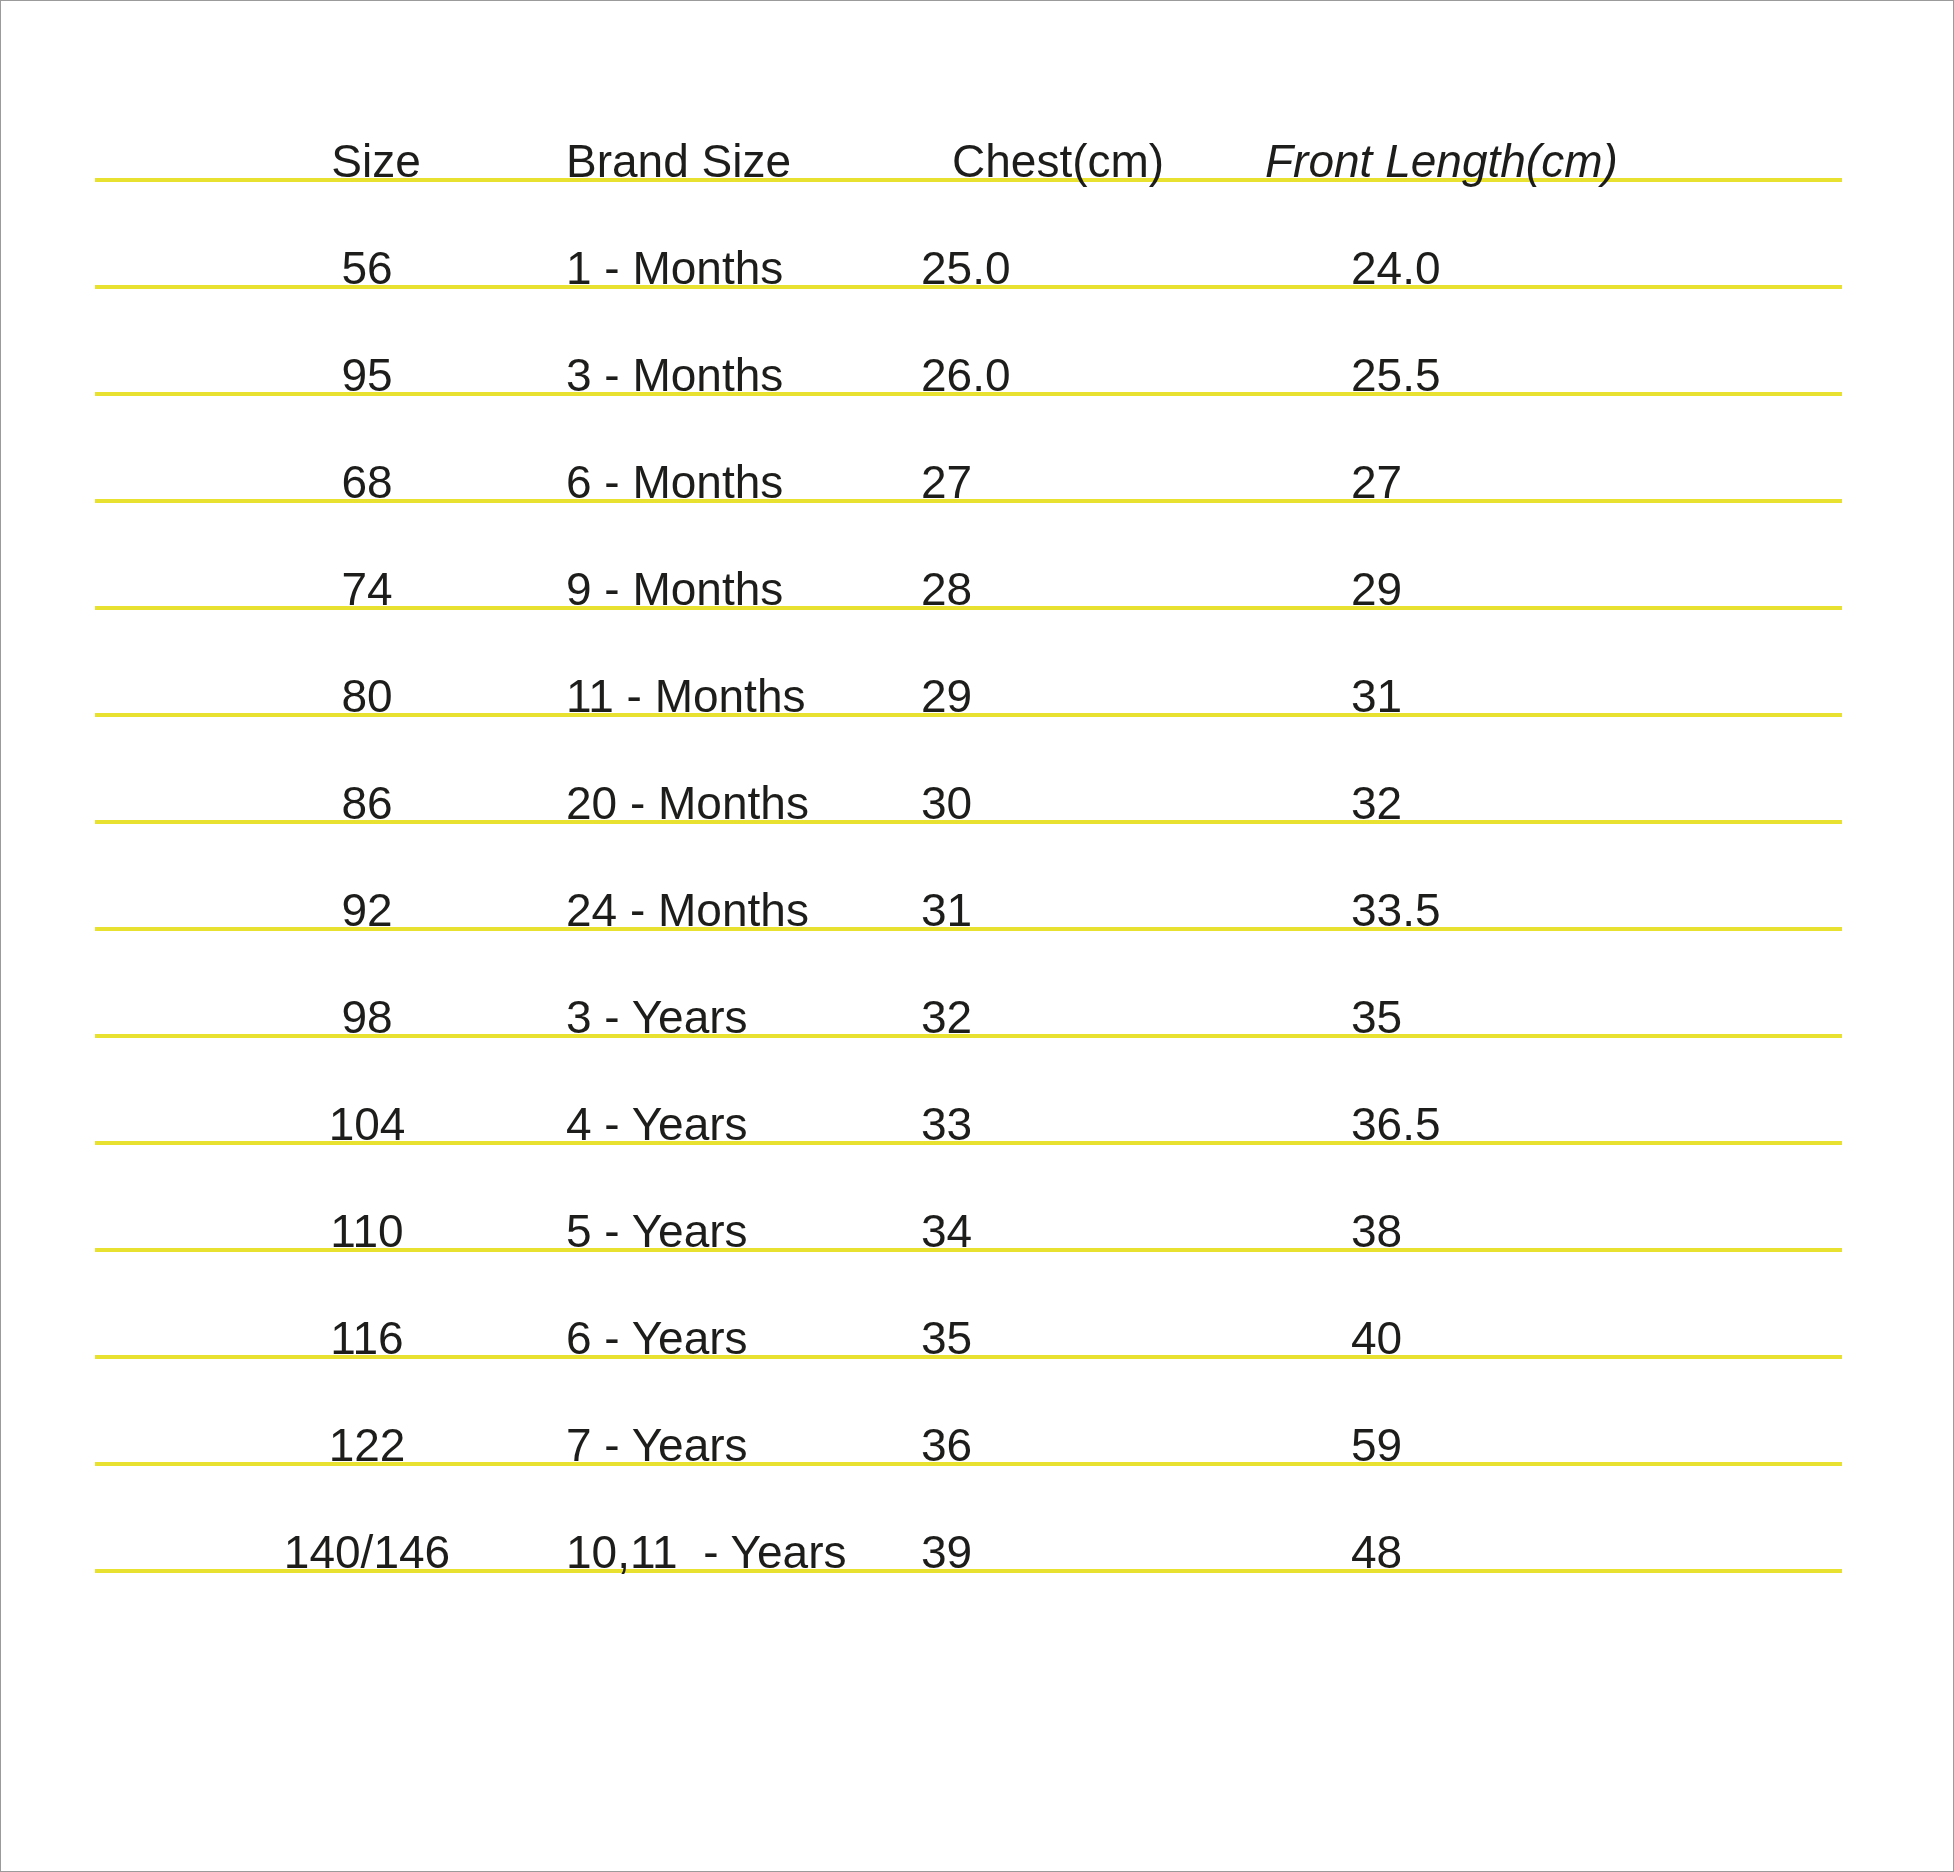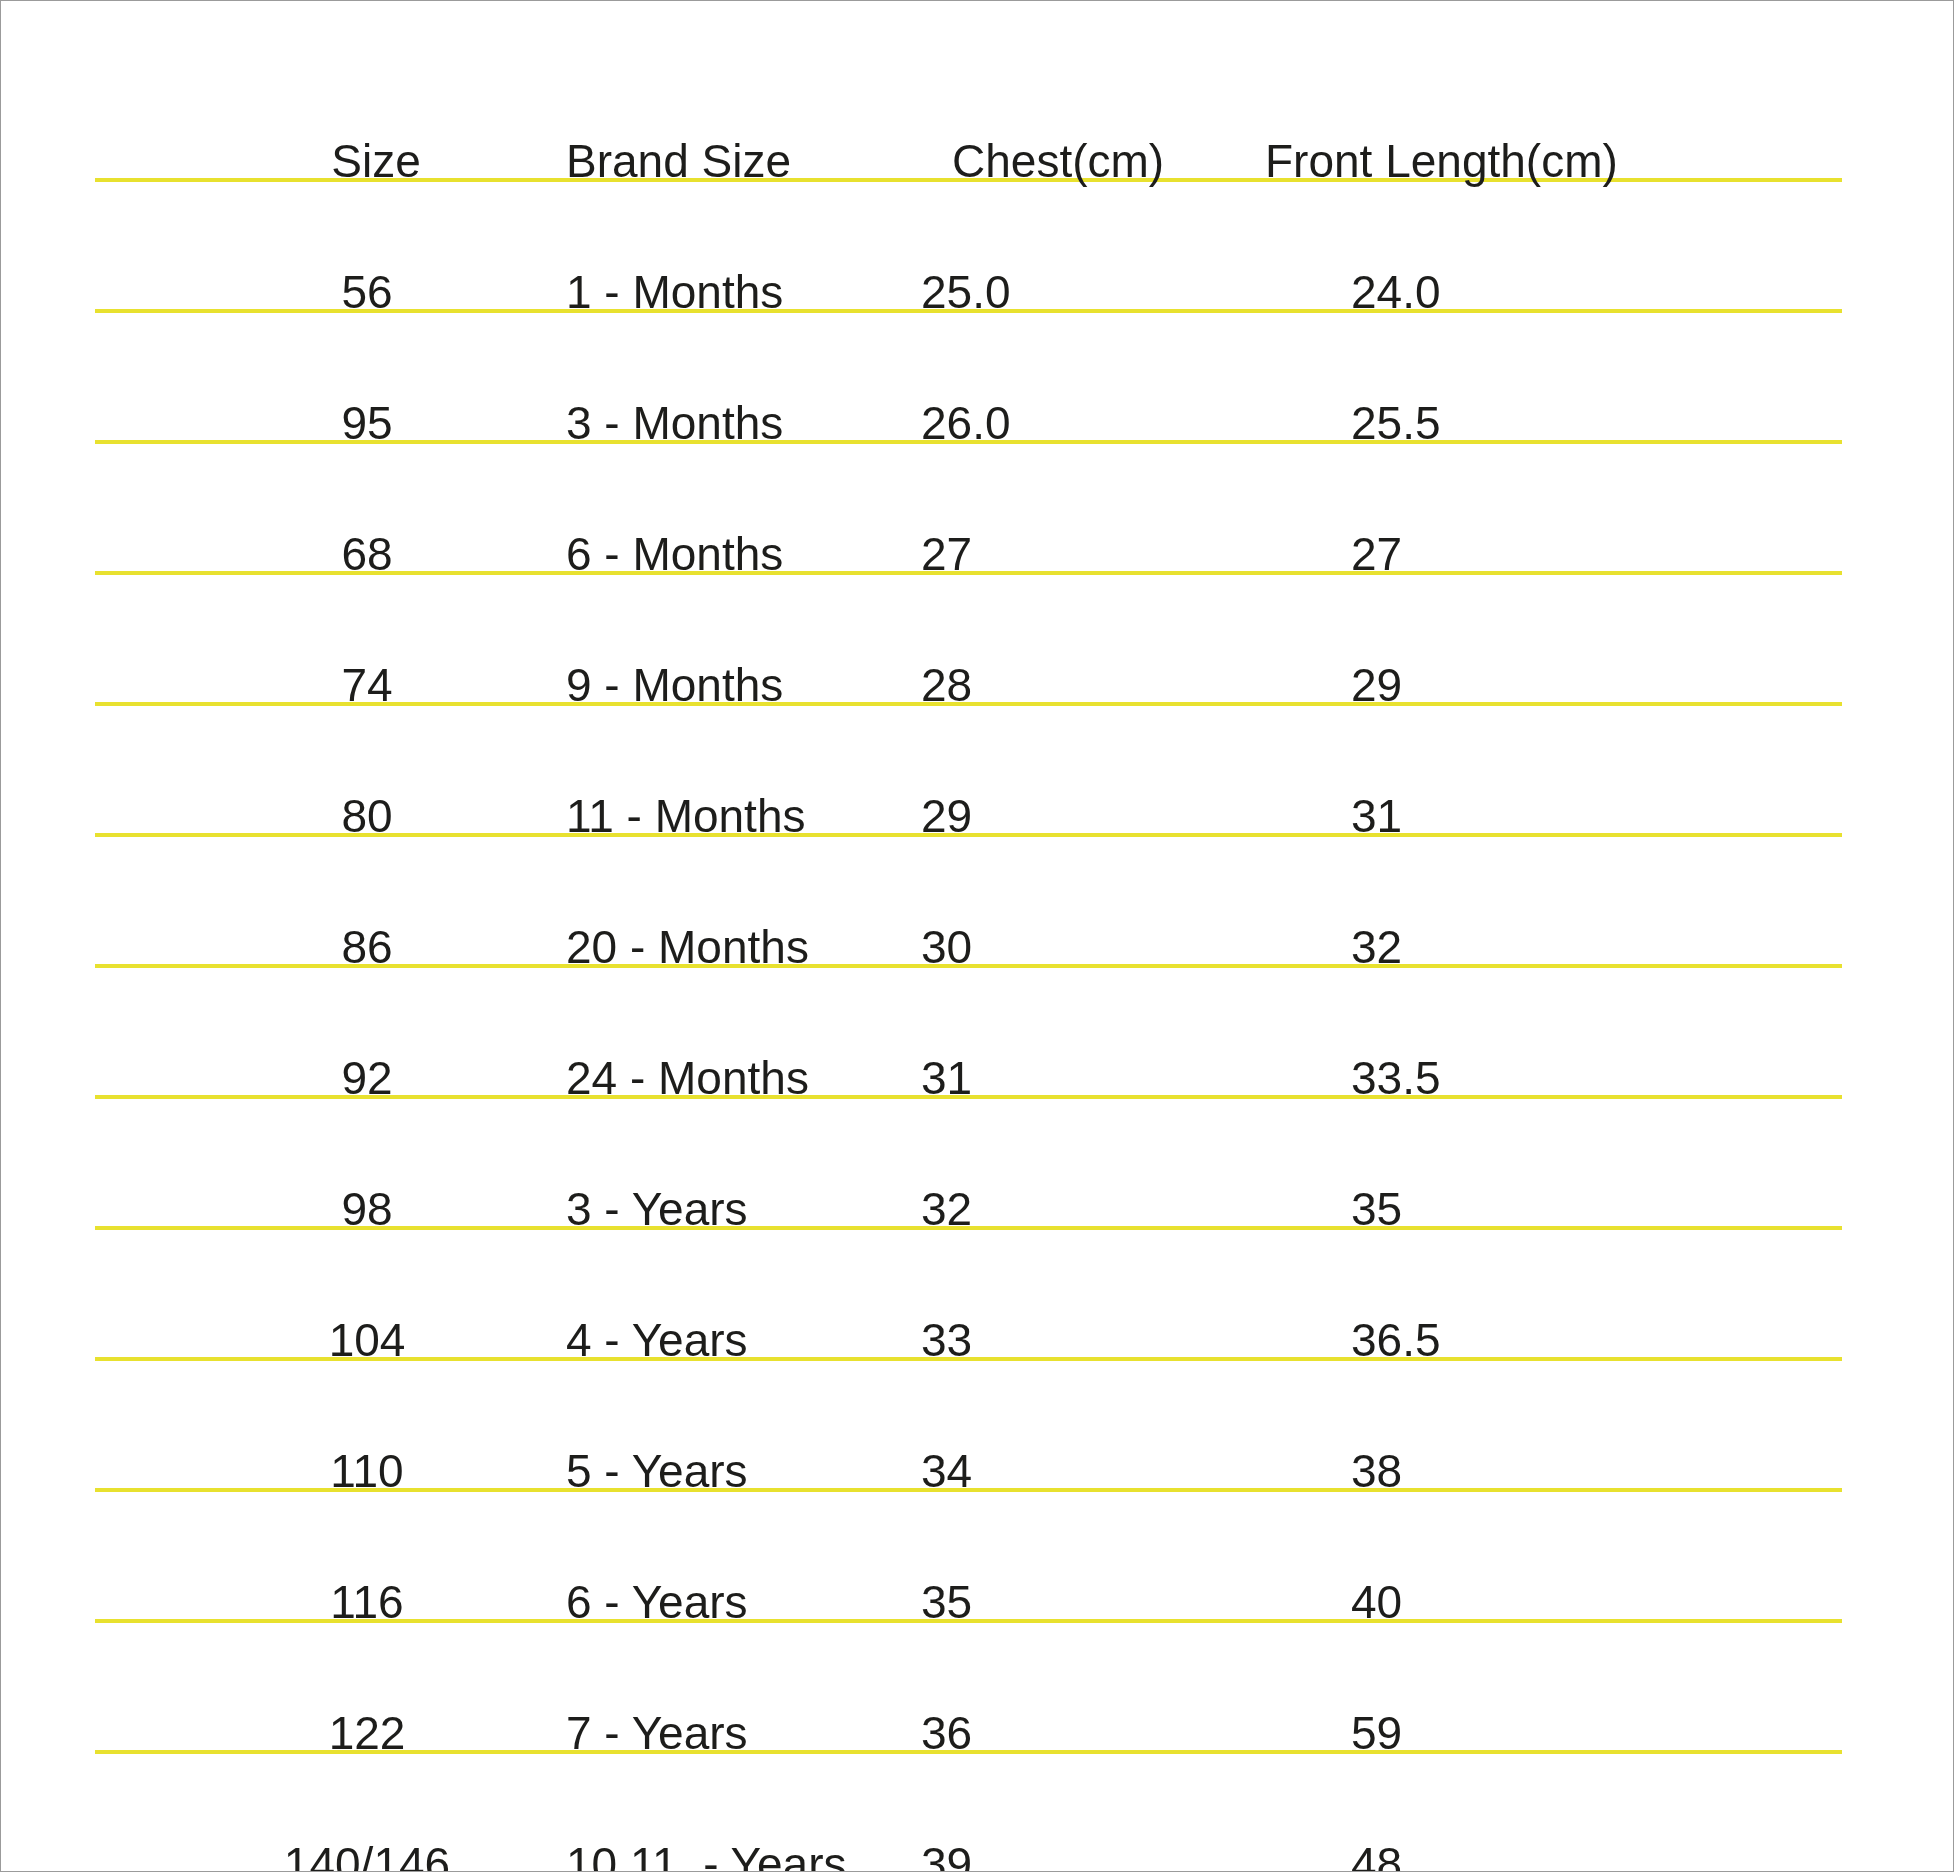--- a/index.html
+++ b/index.html
@@ -19,40 +19,40 @@
     overflow:hidden;
     color:var(--text);
   }
   .table{
     position:absolute;
     left:94px;top:0;
     width:1747px;
   }
   .row{
     position:relative;
-    height:131px;
+    height:107px;
     border-bottom:4.6px solid var(--line);
     box-sizing:border-box;
   }
   .row.header{height:181px;}
   .c{
     position:absolute;
     bottom:-6.4px;
     line-height:1;
     font-size:46px;
     white-space:pre;
     color:var(--text);
   }
   .c1{left:272px;transform:translateX(-50%);text-align:center;}
   .c2{left:471px;}
   .c3{left:826px;}
   .c4{left:1256px;}
   .header .c1{left:281px;}
   .header .c3{left:821px;margin-left:36px;}
-  .header .c4{left:1170px;}
+  .header .c4{left:1170px;font-style:italic;}
 </style>
 </head>
 <body>
 
 <div class="sheet">
   <div class="table">
     <div class="row header">
       <span class="c c1">Size</span>
       <span class="c c2">Brand Size</span>
       <span class="c c3">Chest(cm)</span>

